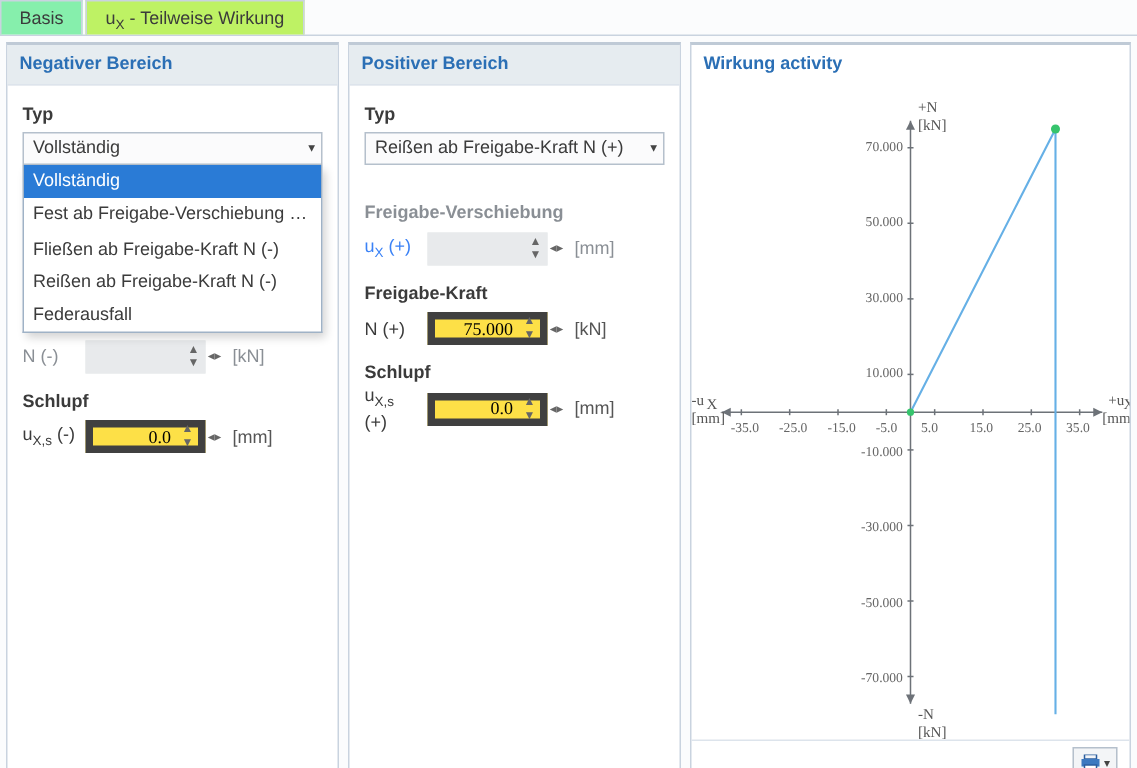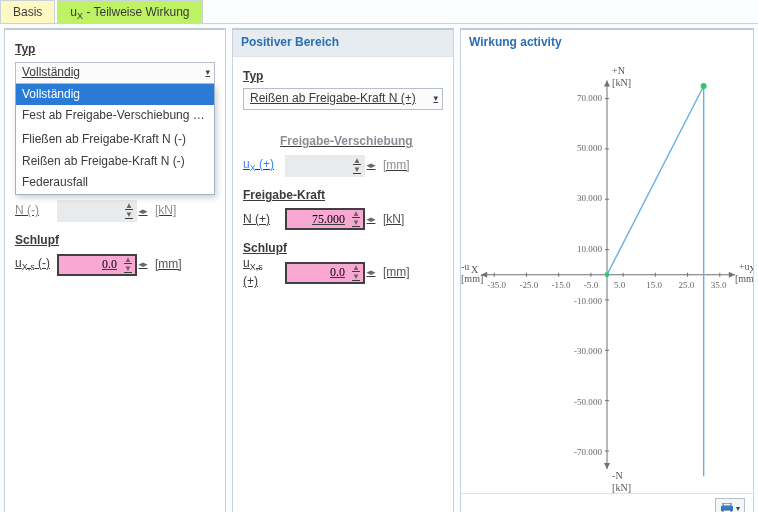--- a/index.html
+++ b/index.html
@@ -26,21 +26,21 @@
     height:512px;
     overflow:hidden;
   }
   
   .tabs{display:flex;height:24px;border-bottom:1px solid var(--border);}
   .tab{
     padding:4px 12px 3px;
     border:1px solid var(--border);
     border-bottom:none;
     margin-right:2px;
-    background:#fef9c3;
+    background:#86efac;
     cursor:default;
   }
   .tab.active{background:#bef264;}
   sub{font-size:9px;}
   
   .cols{display:flex;gap:6px;padding:4px;}
   .panel{
     border:1px solid var(--border);
     border-top:2px solid #bfcad6;
     background:var(--panel-bg);
@@ -48,39 +48,39 @@
   }
   .panel.p-left,.panel.p-mid{width:222px;flex:0 0 222px;}
   .panel.p-right{flex:1;display:flex;flex-direction:column;}
   .panel-head{
     background:var(--header-bg);
     color:var(--header-text);
     font-weight:700;
     padding:5px 8px;
     border-bottom:1px solid var(--border-light);
   }
-  .panel-body{padding:6px 10px 0 10px;text-decoration:underline;}
+  .panel-body{padding:6px 10px 0 10px;}
   .lbl{font-weight:700;margin:6px 0 4px;}
-  .lbl.muted{color:var(--muted);margin-left:37px;}
+  .lbl.muted{color:var(--muted);}
   .row{display:flex;align-items:center;height:24px;margin-bottom:10px;}
   .row .field{width:38px;}
   .row .unit{color:#555;margin-left:6px;}
   .num{
     width:80px;height:22px;
     background:var(--input-bg);
     border:1px solid var(--input-bg);
     display:flex;align-items:center;
     margin-left:4px;
   }
   .num input{
     flex:1;border:none;background:transparent;
     text-align:right;font:12px "Segoe UI";padding:2px 4px;width:50px;
     outline:none;
   }
-  .num.enabled{background:#f9a8d4;border:2px solid #404040;}
+  .num.enabled{background:#fde047;border:5px solid #404040;}
   .spin{display:flex;flex-direction:column;width:14px;color:#666;}
   .spin span{height:9px;line-height:7px;font-size:8px;text-align:center;cursor:default;}
   .arrows{width:12px;color:#666;font-size:9px;line-height:9px;text-align:center;}
   
   .sel-wrap{position:relative;}
   .sel{
     height:22px;
     border:1px solid #b5c0cc;
     background:#fbfbfc;
     display:flex;align-items:center;
@@ -119,20 +119,21 @@
 <body>
 
 <div class="tabs">
   <div class="tab"><span>Basis</span></div>
   <div class="tab active">u<sub>X</sub> - Teilweise Wirkung</div>
 </div>
 
 <div class="cols">
 
   <div class="panel p-left">
+    <div class="panel-head">Negativer Bereich</div>
     <div class="panel-body">
       <div class="lbl">Typ</div>
       <div class="sel-wrap">
         <div class="sel">
           <span>Vollständig</span>
           <span class="caret">▾</span>
         </div>
         <div class="dropdown">
           <div class="opt sel-active">Vollständig</div>
           <div class="opt">Fest ab Freigabe-Verschiebung u<sub>X</sub> (-)</div>

